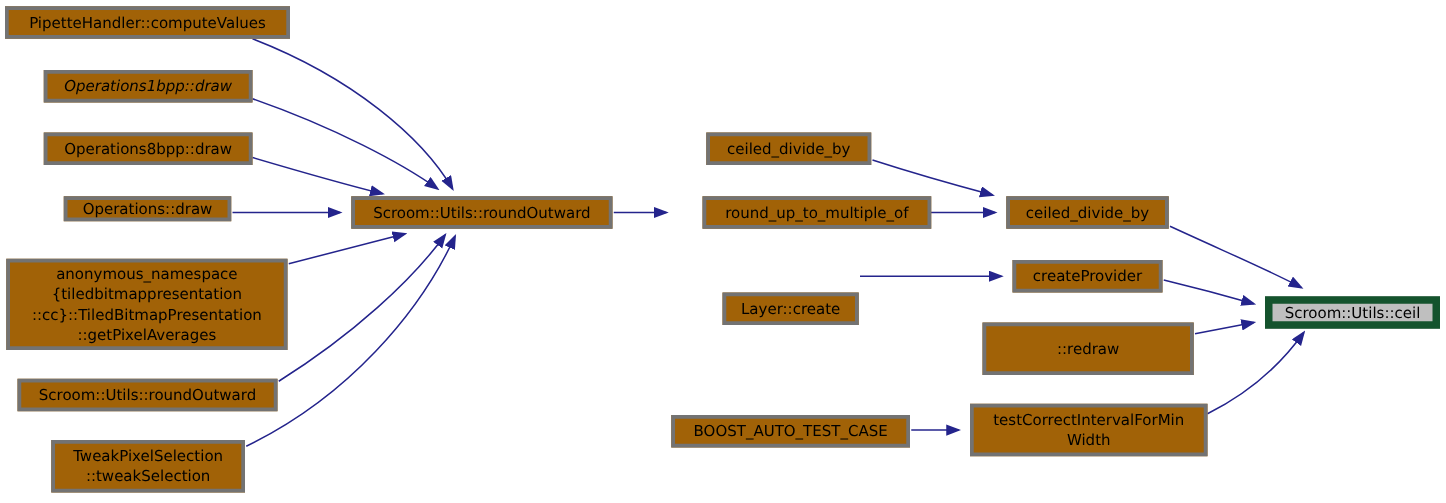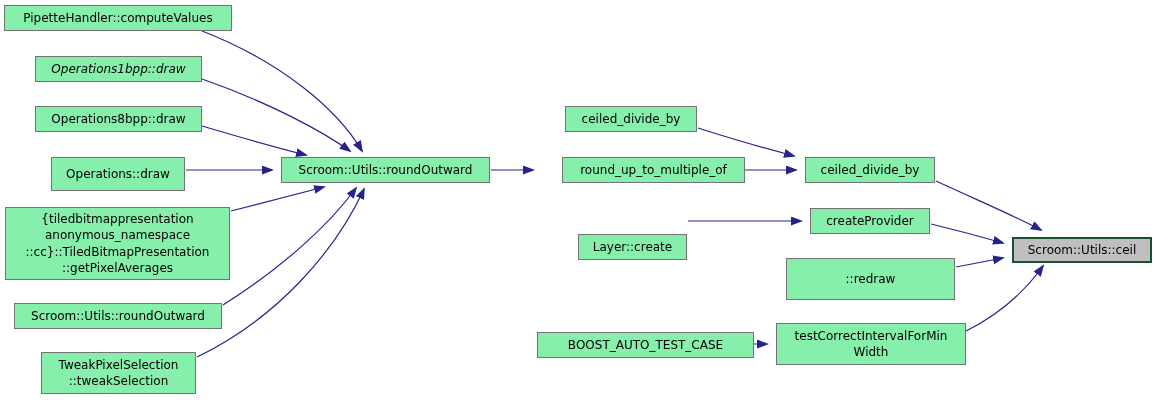--- a/index.html
+++ b/index.html
@@ -18,36 +18,36 @@
   #edge-layer {
     position: absolute;
     left: 0;
     top: 0;
     width: 1157px;
     height: 402px;
   }
   .node {
     position: absolute;
     box-sizing: border-box;
-    background: #86efac;
-    border: 1px solid #737373;
+    background: #a16207;
+    border: 3px solid #737373;
     display: flex;
     flex-direction: column;
     justify-content: center;
     align-items: center;
     text-align: center;
     font-size: 12px;
     line-height: 16.5px;
     color: #000000;
     white-space: nowrap;
     cursor: pointer;
   }
   .node.highlighted {
     background: #bfbfbf;
-    border: 2px solid #14532d;
+    border: 6px solid #14532d;
   }
   .node .line {
     pointer-events: none;
   }
   .edge {
     fill: none;
     stroke: #24248c;
     stroke-width: 1.2;
   }
 </style>
@@ -83,26 +83,26 @@
   <div id="nodes">
       <div class="node" style="left: 4px; top: 5px; width: 228px; height: 26px;">
         <div class="line">PipetteHandler::computeValues</div>
       </div>
       <div class="node" style="left: 35px; top: 56px; width: 167px; height: 26px; font-style: italic;">
         <div class="line">Operations1bpp::draw</div>
       </div>
       <div class="node" style="left: 35px; top: 106px; width: 167px; height: 26px;">
         <div class="line">Operations8bpp::draw</div>
       </div>
-      <div class="node" style="left: 51px; top: 157px; width: 134px; height: 34px;">
+      <div class="node" style="left: 51px; top: 157px; width: 134px; height: 20px;">
         <div class="line">Operations::draw</div>
       </div>
       <div class="node" style="left: 5px; top: 207px; width: 225px; height: 73px;">
+        <div class="line">anonymous_namespace</div>
         <div class="line">{tiledbitmappresentation</div>
-        <div class="line">anonymous_namespace</div>
         <div class="line">::cc}::TiledBitmapPresentation</div>
         <div class="line">::getPixelAverages</div>
       </div>
       <div class="node" style="left: 14px; top: 303px; width: 208px; height: 26px;">
         <div class="line">Scroom::Utils::roundOutward</div>
       </div>
       <div class="node" style="left: 41px; top: 352px; width: 155px; height: 42px;">
         <div class="line">TweakPixelSelection</div>
         <div class="line">::tweakSelection</div>
       </div>
@@ -120,21 +120,21 @@
       </div>
       <div class="node" style="left: 578px; top: 208px; width: 109px; height: 26px; margin-top: 26px;">
         <div class="line">Layer::create</div>
       </div>
       <div class="node" style="left: 810px; top: 208px; width: 120px; height: 26px;">
         <div class="line">createProvider</div>
       </div>
       <div class="node" style="left: 786px; top: 258px; width: 169px; height: 42px;">
         <div class="line">::redraw</div>
       </div>
-      <div class="node" style="left: 537px; top: 332px; width: 217px; height: 26px;">
+      <div class="node" style="left: 537px; top: 332px; width: 191px; height: 26px;">
         <div class="line">BOOST_AUTO_TEST_CASE</div>
       </div>
       <div class="node" style="left: 776px; top: 323px; width: 190px; height: 42px;">
         <div class="line">testCorrectIntervalForMin</div>
         <div class="line">Width</div>
       </div>
       <div class="node highlighted" style="left: 1012px; top: 237px; width: 140px; height: 26px;">
         <div class="line">Scroom::Utils::ceil</div>
       </div>
     </div>

